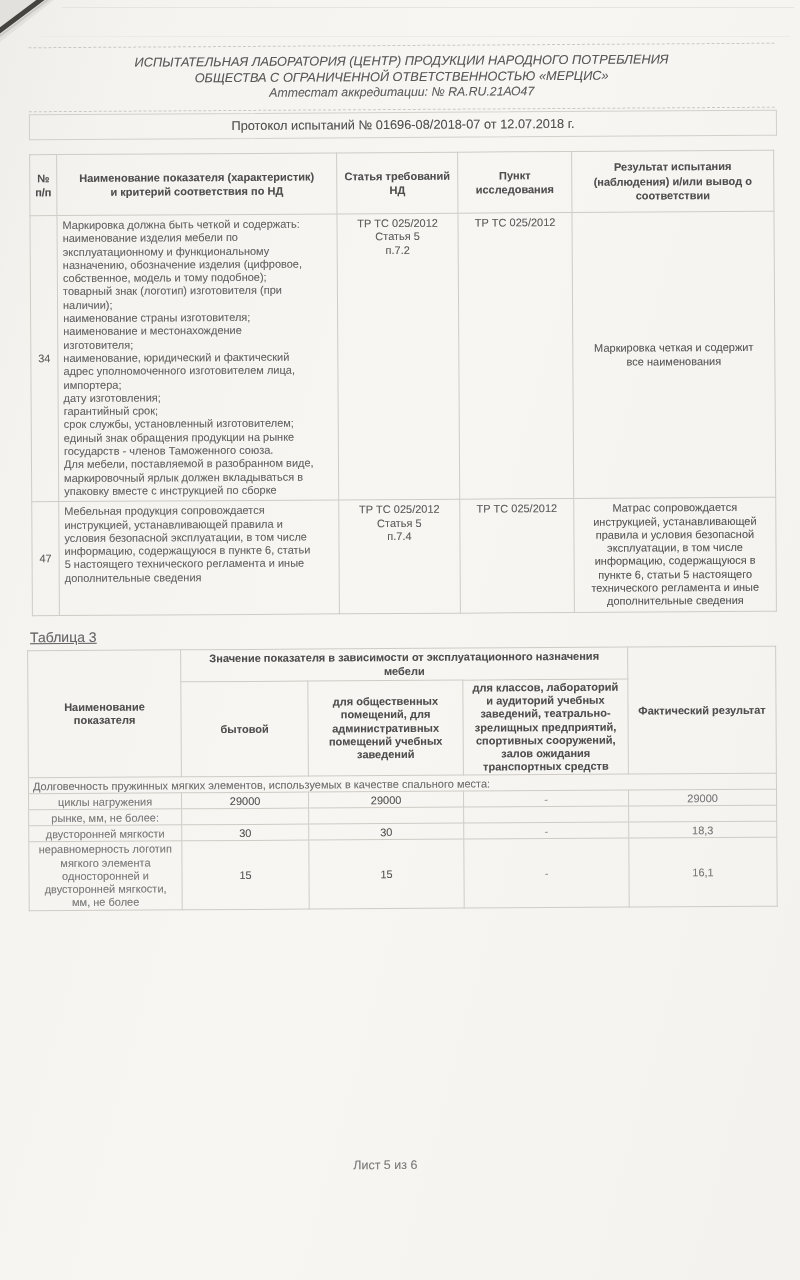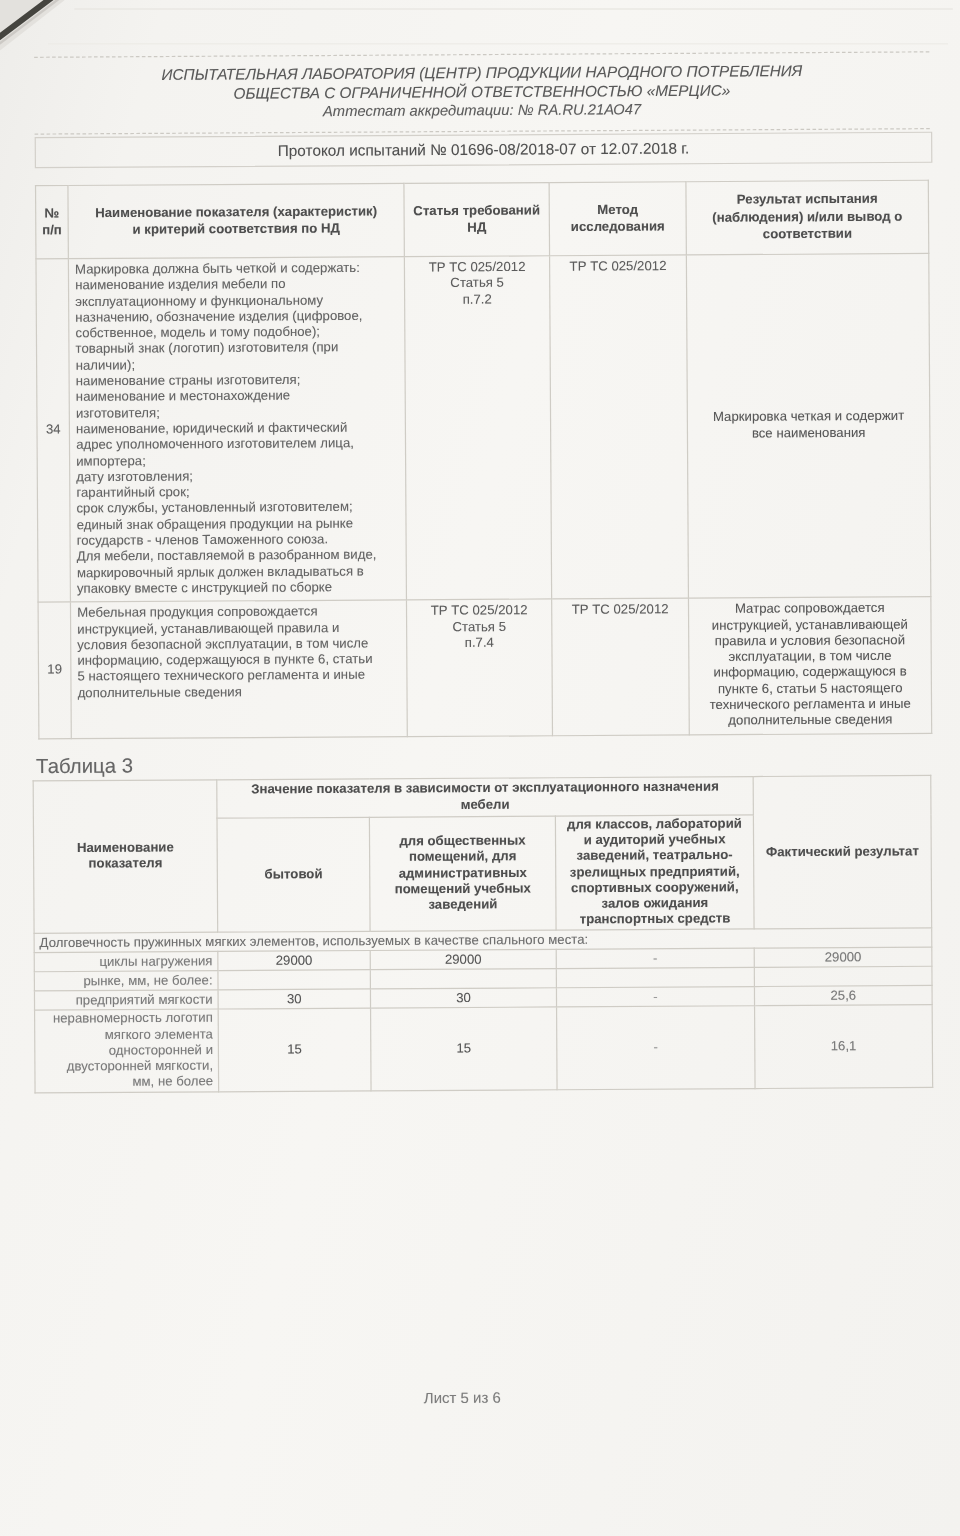--- a/index.html
+++ b/index.html
@@ -43,29 +43,29 @@
          font-weight:bold;color:#4e4e4e;font-size:11px;line-height:14.5px;padding:2px;}
   .t1 td{padding:3px 5px;line-height:13.3px;color:#646464;}
   .t1 .c-num{vertical-align:middle;text-align:center;color:#5f5f5f;}
   .t1 .c-name{vertical-align:top;text-align:left;}
   .t1 .c-clause,.t1 .c-method{vertical-align:top;text-align:center;color:#5c5c5c;}
   .t1 .c-result-mid{vertical-align:middle;text-align:center;color:#575757;}
   .t1 .c-result-top{vertical-align:top;text-align:center;color:#575757;}
   .t1 .row35 td{height:104px;}
 
   
-  .t3caption{position:absolute;left:28px;top:627px;font-size:17px;color:#666;}
+  .t3caption{position:absolute;left:28px;top:627px;font-size:14px;color:#666;text-decoration:underline;}
   .t3{position:absolute;left:25px;top:648px;width:748px;font-size:11px;}
   .t3 td{padding:1px 4px;line-height:13.2px;color:#5c5c5c;}
   .t3 .hdr{font-weight:bold;color:#4e4e4e;text-align:center;vertical-align:middle;}
   .t3 .span-hdr{height:29px;}
   .t3 .sub-hdr td{height:92px;}
   .t3 .section td{height:13px;text-align:left;color:#6e6e6e;line-height:12.5px;}
   .t3 .r-small td{height:13px;line-height:12.5px;}
-  .t3 .lbl{text-align:right;color:#7b7b7b;}
+  .t3 .lbl{text-align:center;color:#7b7b7b;}
   .t3 .val{text-align:center;color:#555;}
   .t3 .dash{text-align:center;color:#9a9a9a;}
   .t3 .act{text-align:center;color:#7a7a7a;}
   .t3 .vmid{vertical-align:middle;}
 
   .footer{position:absolute;left:0;top:1158px;width:760px;text-align:center;
           font-size:12.5px;color:#7d7d7d;}
 </style>
 </head>
 <body>
@@ -95,21 +95,21 @@
         <col style="width:202px">
       </colgroup>
     <tbody>
         <tr>
       <th class="pre">№
 п/п</th>
       <th class="pre">Наименование показателя (характеристик)
 и критерий соответствия по НД</th>
       <th class="pre">Статья требований
 НД</th>
-      <th class="pre">Метод
+      <th class="pre">Пункт
 исследования</th>
       <th class="pre">Результат испытания
 (наблюдения) и/или вывод о
 соответствии</th>
     </tr>
     <tr>
       <td class="c-num">34</td>
       <td class="c-name pre">Маркировка должна быть четкой и содержать:
 наименование изделия мебели по
 эксплуатационному и функциональному
@@ -132,21 +132,21 @@
 маркировочный ярлык должен вкладываться в
 упаковку вместе с инструкцией по сборке</td>
       <td class="c-clause pre">ТР ТС 025/2012
 Статья 5
 п.7.2</td>
       <td class="c-method pre">ТР ТС 025/2012</td>
       <td class="c-result-mid pre">Маркировка четкая и содержит
 все наименования</td>
     </tr>
     <tr class="row35">
-      <td class="c-num">19</td>
+      <td class="c-num">47</td>
       <td class="c-name pre">Мебельная продукция сопровождается
 инструкцией, устанавливающей правила и
 условия безопасной эксплуатации, в том числе
 информацию, содержащуюся в пункте 6, статьи
 5 настоящего технического регламента и иные
 дополнительные сведения</td>
       <td class="c-clause pre">ТР ТС 025/2012
 Статья 5
 п.7.4</td>
       <td class="c-method pre">ТР ТС 025/2012</td>
@@ -206,25 +206,25 @@
       <td class="act">29000</td>
     </tr>
     <tr class="r-small">
       <td class="lbl">рынке, мм, не более:</td>
       <td class="val"></td>
       <td class="val"></td>
       <td class="dash"></td>
       <td class="act"></td>
     </tr>
     <tr class="r-small">
-      <td class="lbl">предприятий мягкости</td>
+      <td class="lbl">двусторонней мягкости</td>
       <td class="val">30</td>
       <td class="val">30</td>
       <td class="dash">-</td>
-      <td class="act">25,6</td>
+      <td class="act">18,3</td>
     </tr>
     <tr>
       <td class="lbl pre">неравномерность логотип
 мягкого элемента
 односторонней и
 двусторонней мягкости,
 мм, не более</td>
       <td class="val vmid">15</td>
       <td class="val vmid">15</td>
       <td class="dash vmid">-</td>

